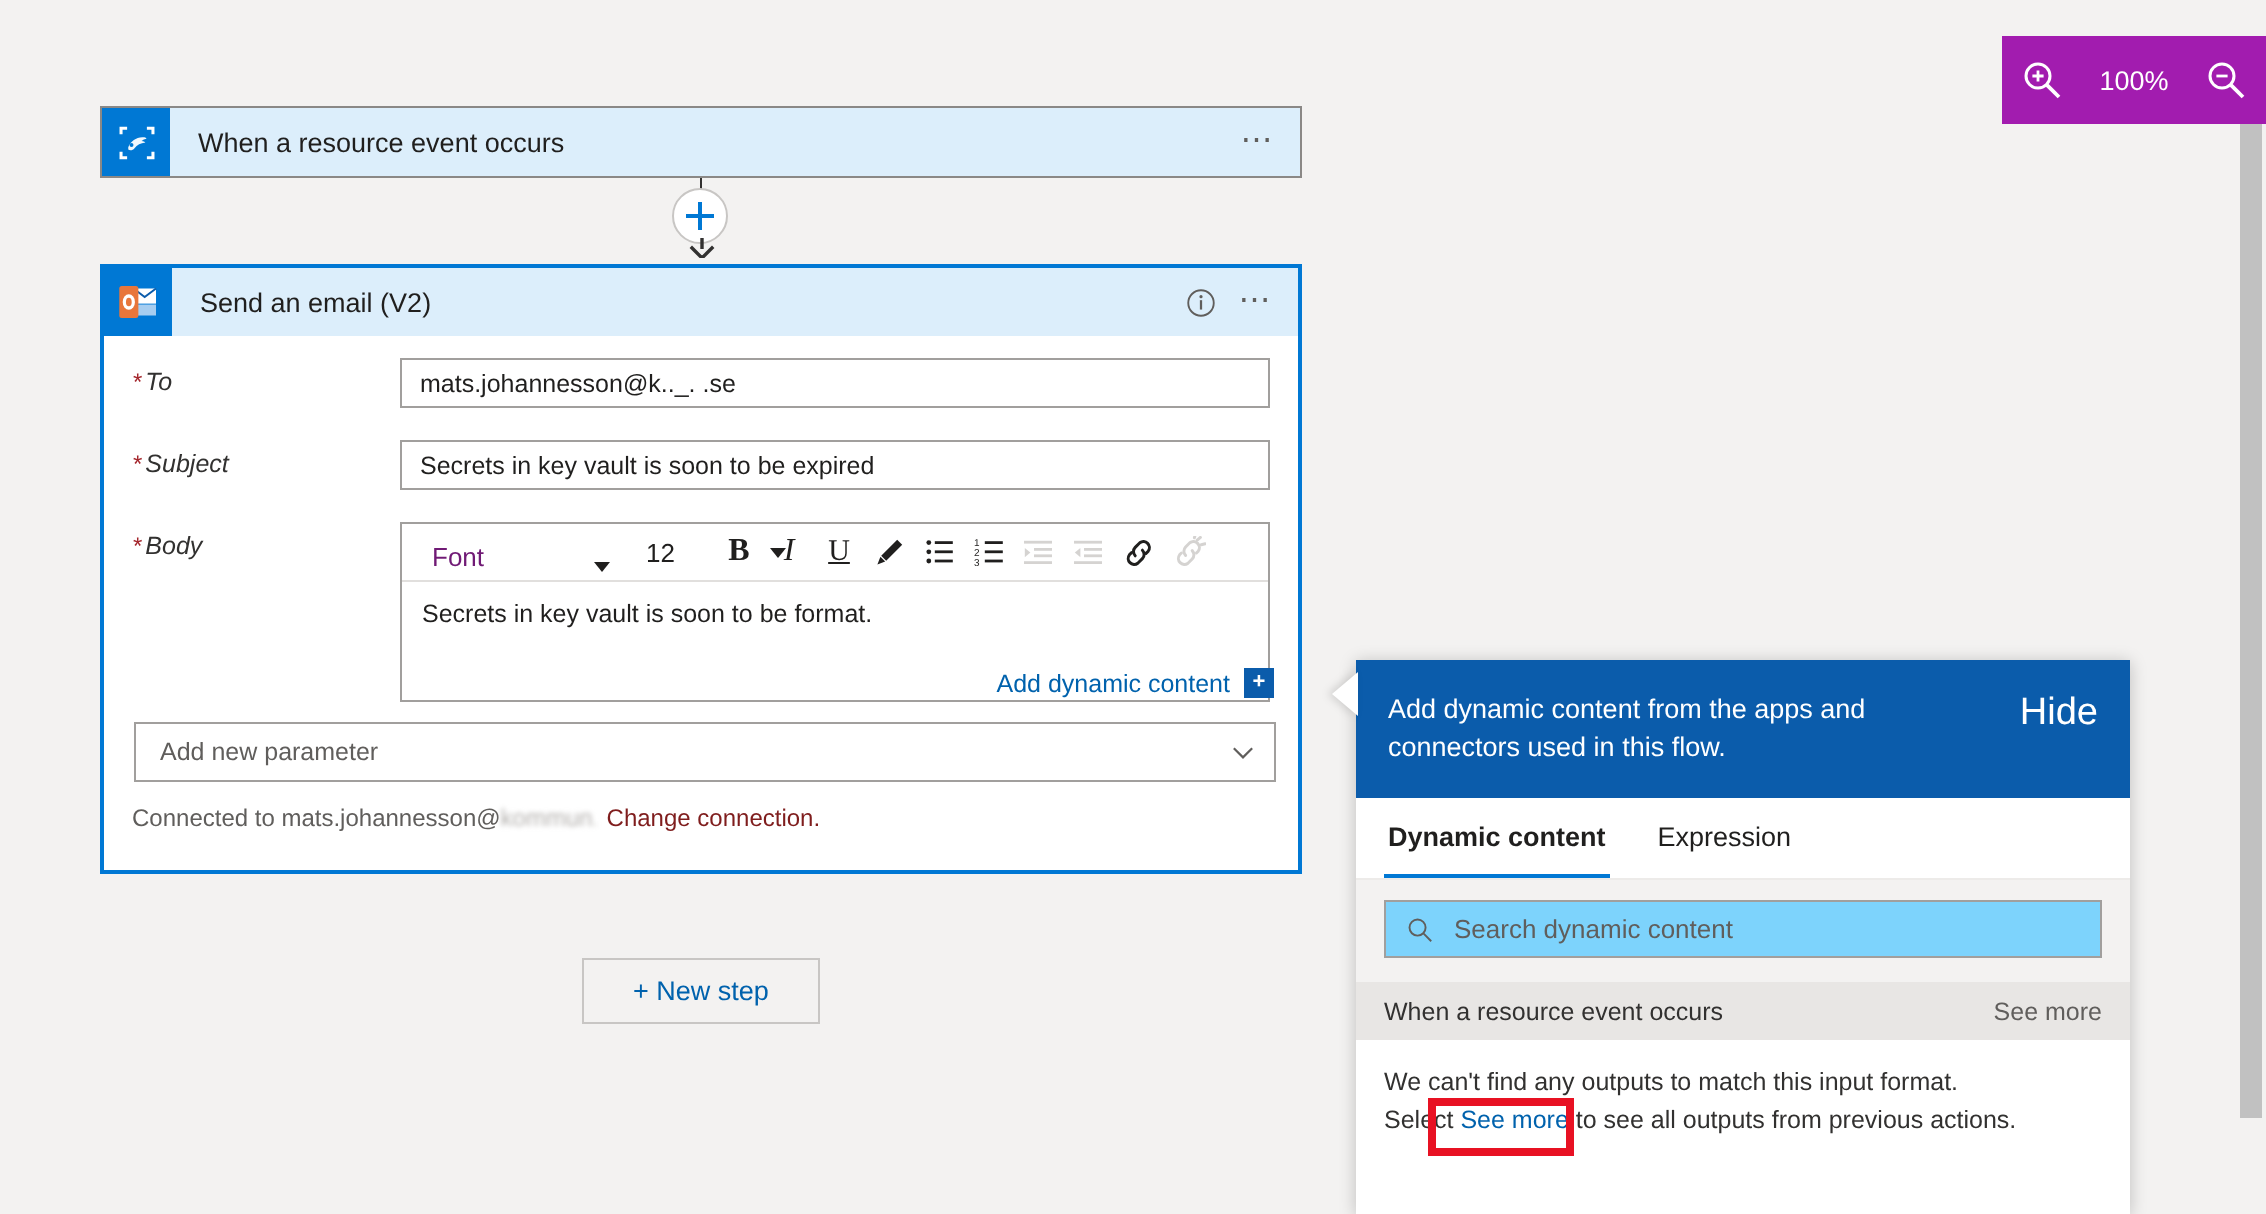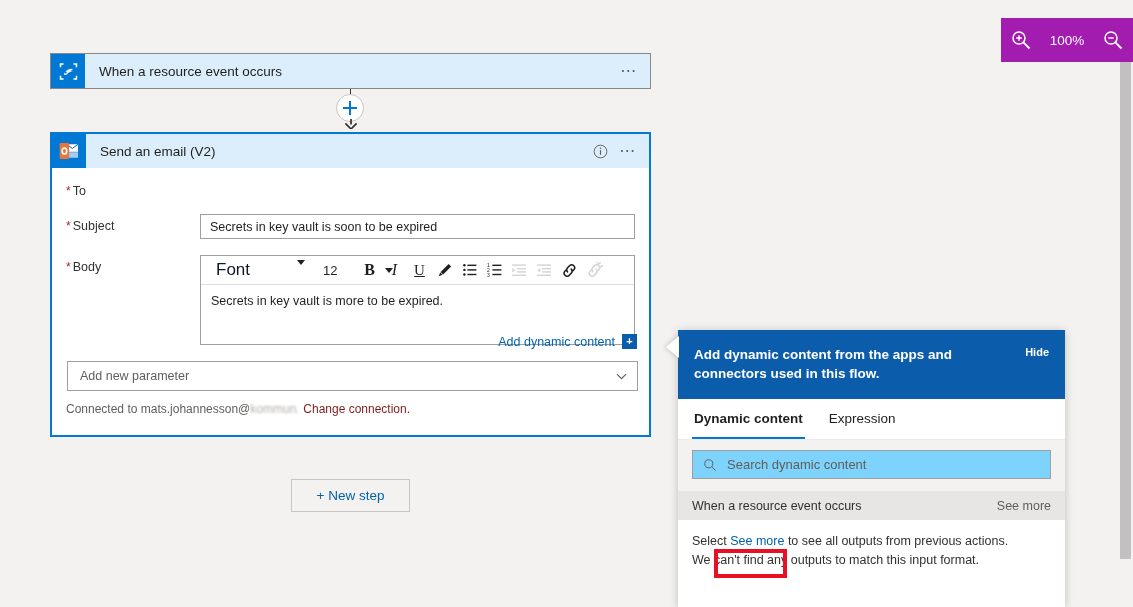--- a/index.html
+++ b/index.html
@@ -141,20 +141,21 @@
   }
   .field-label {
     width: 142px;
     flex: 0 0 142px;
     font-size: 12.5px;
     color: #323130;
     padding-top: 5px;
     padding-left: 8px;
     box-sizing: border-box;
     white-space: nowrap;
+    font-style: italic;
   }
   .req-star {
     color: #a4262c;
     margin-right: 2px;
     font-size: 12px;
   }
   .text-input {
     flex: 1;
     height: 25px;
     border: 1px solid #a19f9d;
@@ -183,26 +184,26 @@
     align-items: center;
     border-bottom: 1px solid #e1dfdd;
     padding-left: 2px;
   }
   .tb-font {
     width: 104px;
     height: 22px;
     margin-left: 4px;
     border: 1px solid transparent;
     display: flex;
-    align-items: flex-start;
+    align-items: flex-end;
     justify-content: space-between;
     padding: 0 5px 0 8px;
     box-sizing: border-box;
-    font-size: 17px;
-    color: #0f172a;
+    font-size: 13px;
+    color: #701a75;
     cursor: pointer;
   }
   .tb-size {
     width: 40px;
     height: 22px;
     margin-left: 6px;
     border: 1px solid transparent;
     display: flex;
     align-items: center;
     justify-content: space-between;
@@ -357,28 +358,28 @@
   #dc-header {
     background: #0b5cab;
     padding: 15px 16px 16px 16px;
     display: flex;
     align-items: flex-start;
     justify-content: space-between;
   }
   #dc-header-text {
     color: #ffffff;
     font-size: 13.5px;
-    font-weight: bold;
+    font-weight: normal;
     line-height: 19px;
     max-width: 300px;
   }
   #dc-hide {
     color: #ffffff;
-    font-size: 11px;
-    font-weight: bold;
+    font-size: 19px;
+    font-weight: normal;
     cursor: pointer;
     white-space: nowrap;
     padding-top: 1px;
   }
   #dc-tabs {
     display: flex;
     padding: 0 14px;
     border-bottom: 1px solid #edebe9;
     height: 40px;
     align-items: stretch;
@@ -517,20 +518,21 @@
       </div>
       <div class="ellipsis-btn">⋯</div>
     </div>
 
     <div id="action-body">
 
       <div class="form-row" id="row-to">
         <div class="field-label">
           <span class="req-star">*</span><span>To</span>
         </div>
+        <div class="text-input">mats.johannesson@k.._.  .se</div>
       </div>
 
       <div class="form-row" id="row-subject">
         <div class="field-label">
           <span class="req-star">*</span><span>Subject</span>
         </div>
         <div class="text-input">Secrets in key vault is soon to be expired</div>
       </div>
 
       <div class="form-row" id="row-body">
@@ -615,21 +617,21 @@
             <div class="tb-btn disabled">
               <svg width="17" height="17" viewBox="0 0 17 17">
                 <g fill="none" stroke="#b3b0ad" stroke-width="1.5" stroke-linecap="round">
                   <path d="M6.8 9.7 a3 3 0 0 1 0-4.2 l2.1-2.1 a3 3 0 0 1 4.2 4.2 l-0.9 0.9"></path>
                   <path d="M10.1 7.3 a3 3 0 0 1 0 4.2 l-2.1 2.1 a3 3 0 0 1-4.2-4.2 l0.9-0.9"></path>
                   <path d="M12.6 2.1 l1.6-1.4 M14.6 4.4 l2-0.5 M11.2 0.9 l0.3-1.2"></path>
                 </g>
               </svg>
             </div>
           </div>
-          <div id="editor-area">Secrets in key vault is more to be expired.</div>
+          <div id="editor-area">Secrets in key vault is soon to be format.</div>
         </div>
       </div>
 
       <div id="adc-line">
         <span id="adc-link">Add dynamic content</span>
         <span id="adc-badge">+</span>
       </div>
 
       <div id="param-select">
         <span>Add new parameter</span>
@@ -673,22 +675,22 @@
       <span id="dc-search-placeholder">Search dynamic content</span>
     </div>
   </div>
 
   <div id="dc-group-row">
     <span>When a resource event occurs</span>
     <span id="dc-see-more-top">See more</span>
   </div>
 
   <div id="dc-message">
+    <div>We can't find any outputs to match this input format.</div>
     <div><span>Select </span><span class="lnk">See more</span><span> to see all outputs from previous actions.</span></div>
-    <div>We can't find any outputs to match this input format.</div>
   </div>
 
 </div>
 
 <div id="red-box"></div>
 
 <div id="zoom-control">
   <span class="zbtn">
     <svg width="22" height="22" viewBox="0 0 22 22">
       <circle cx="9" cy="9" r="6" fill="none" stroke="#ffffff" stroke-width="1.5"></circle>

